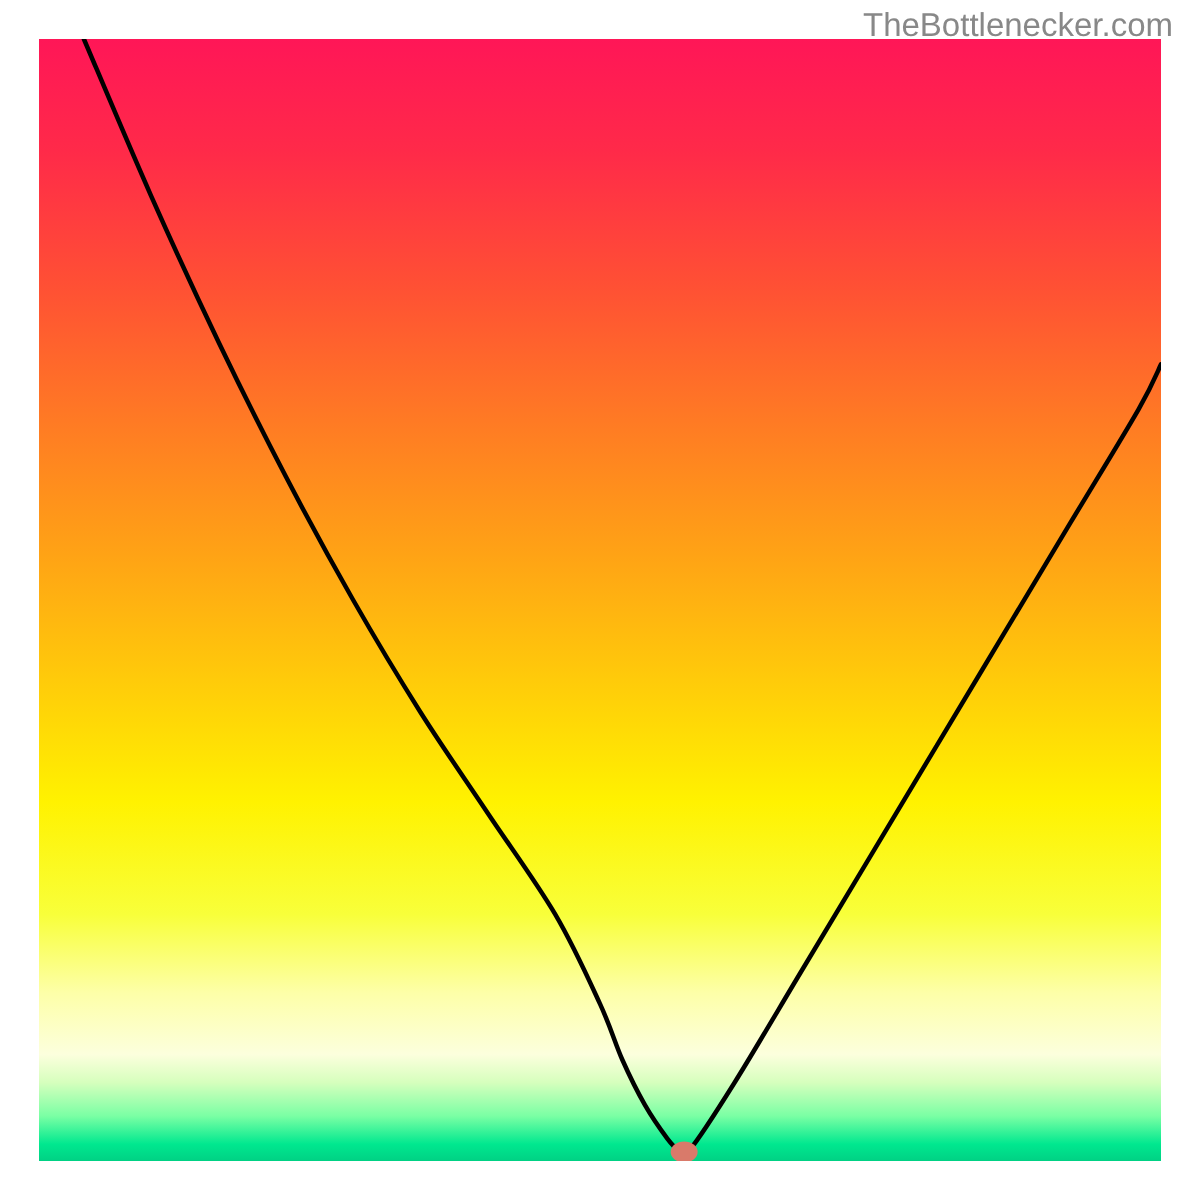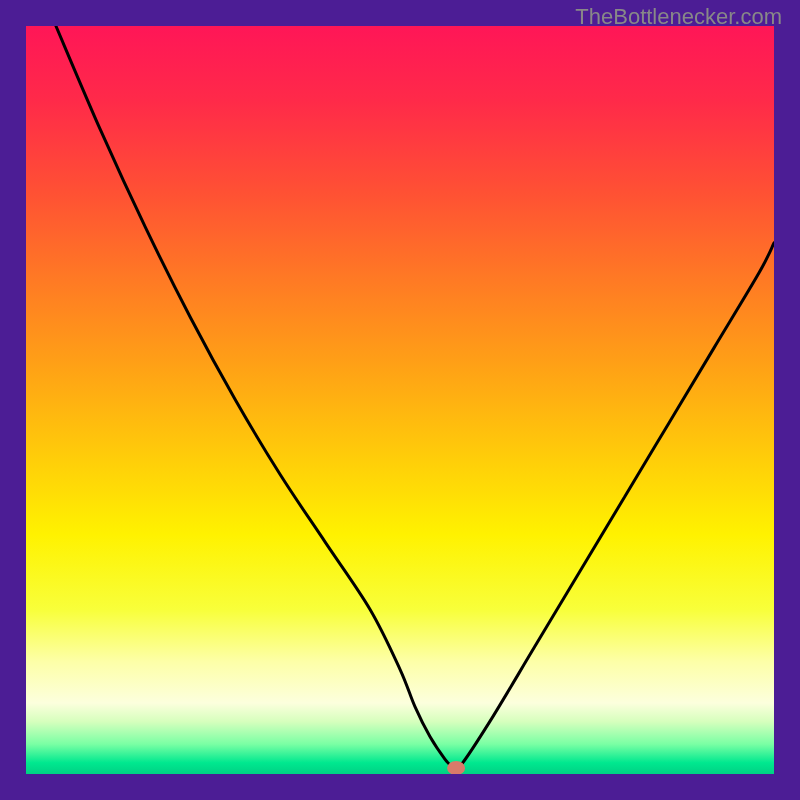--- a/index.html
+++ b/index.html
@@ -7,21 +7,21 @@
     padding: 0;
     width: 800px;
     height: 800px;
     background: #000;
     overflow: hidden;
   }
   .frame {
     position: relative;
     width: 800px;
     height: 800px;
-    background: #4c1d95;
+    background: #ffffff;
   }
   .watermark {
     position: absolute;
     top: 4px;
     right: 18px;
     font-family: Arial, Helvetica, sans-serif;
     font-size: 22px;
     color: #888;
     letter-spacing: 0px;
     z-index: 10;

